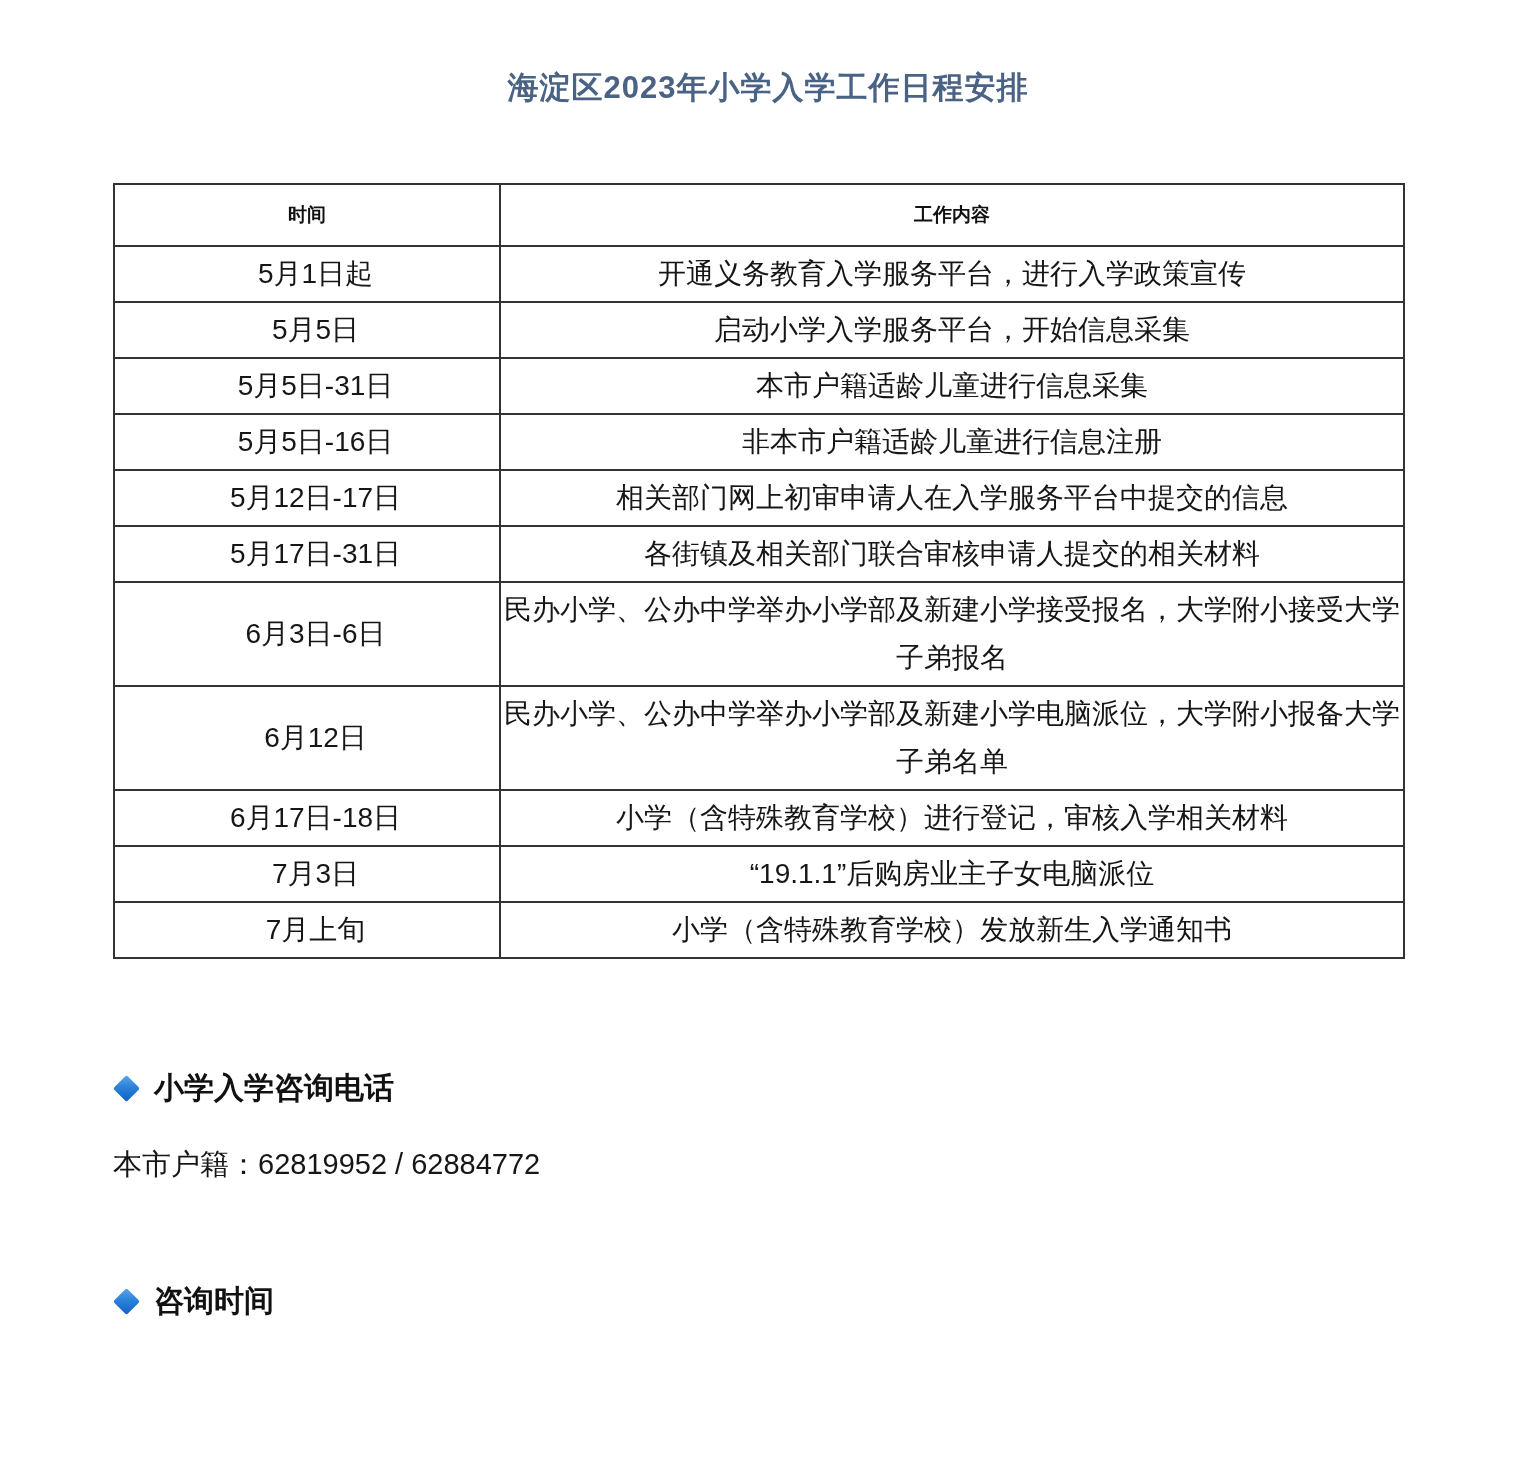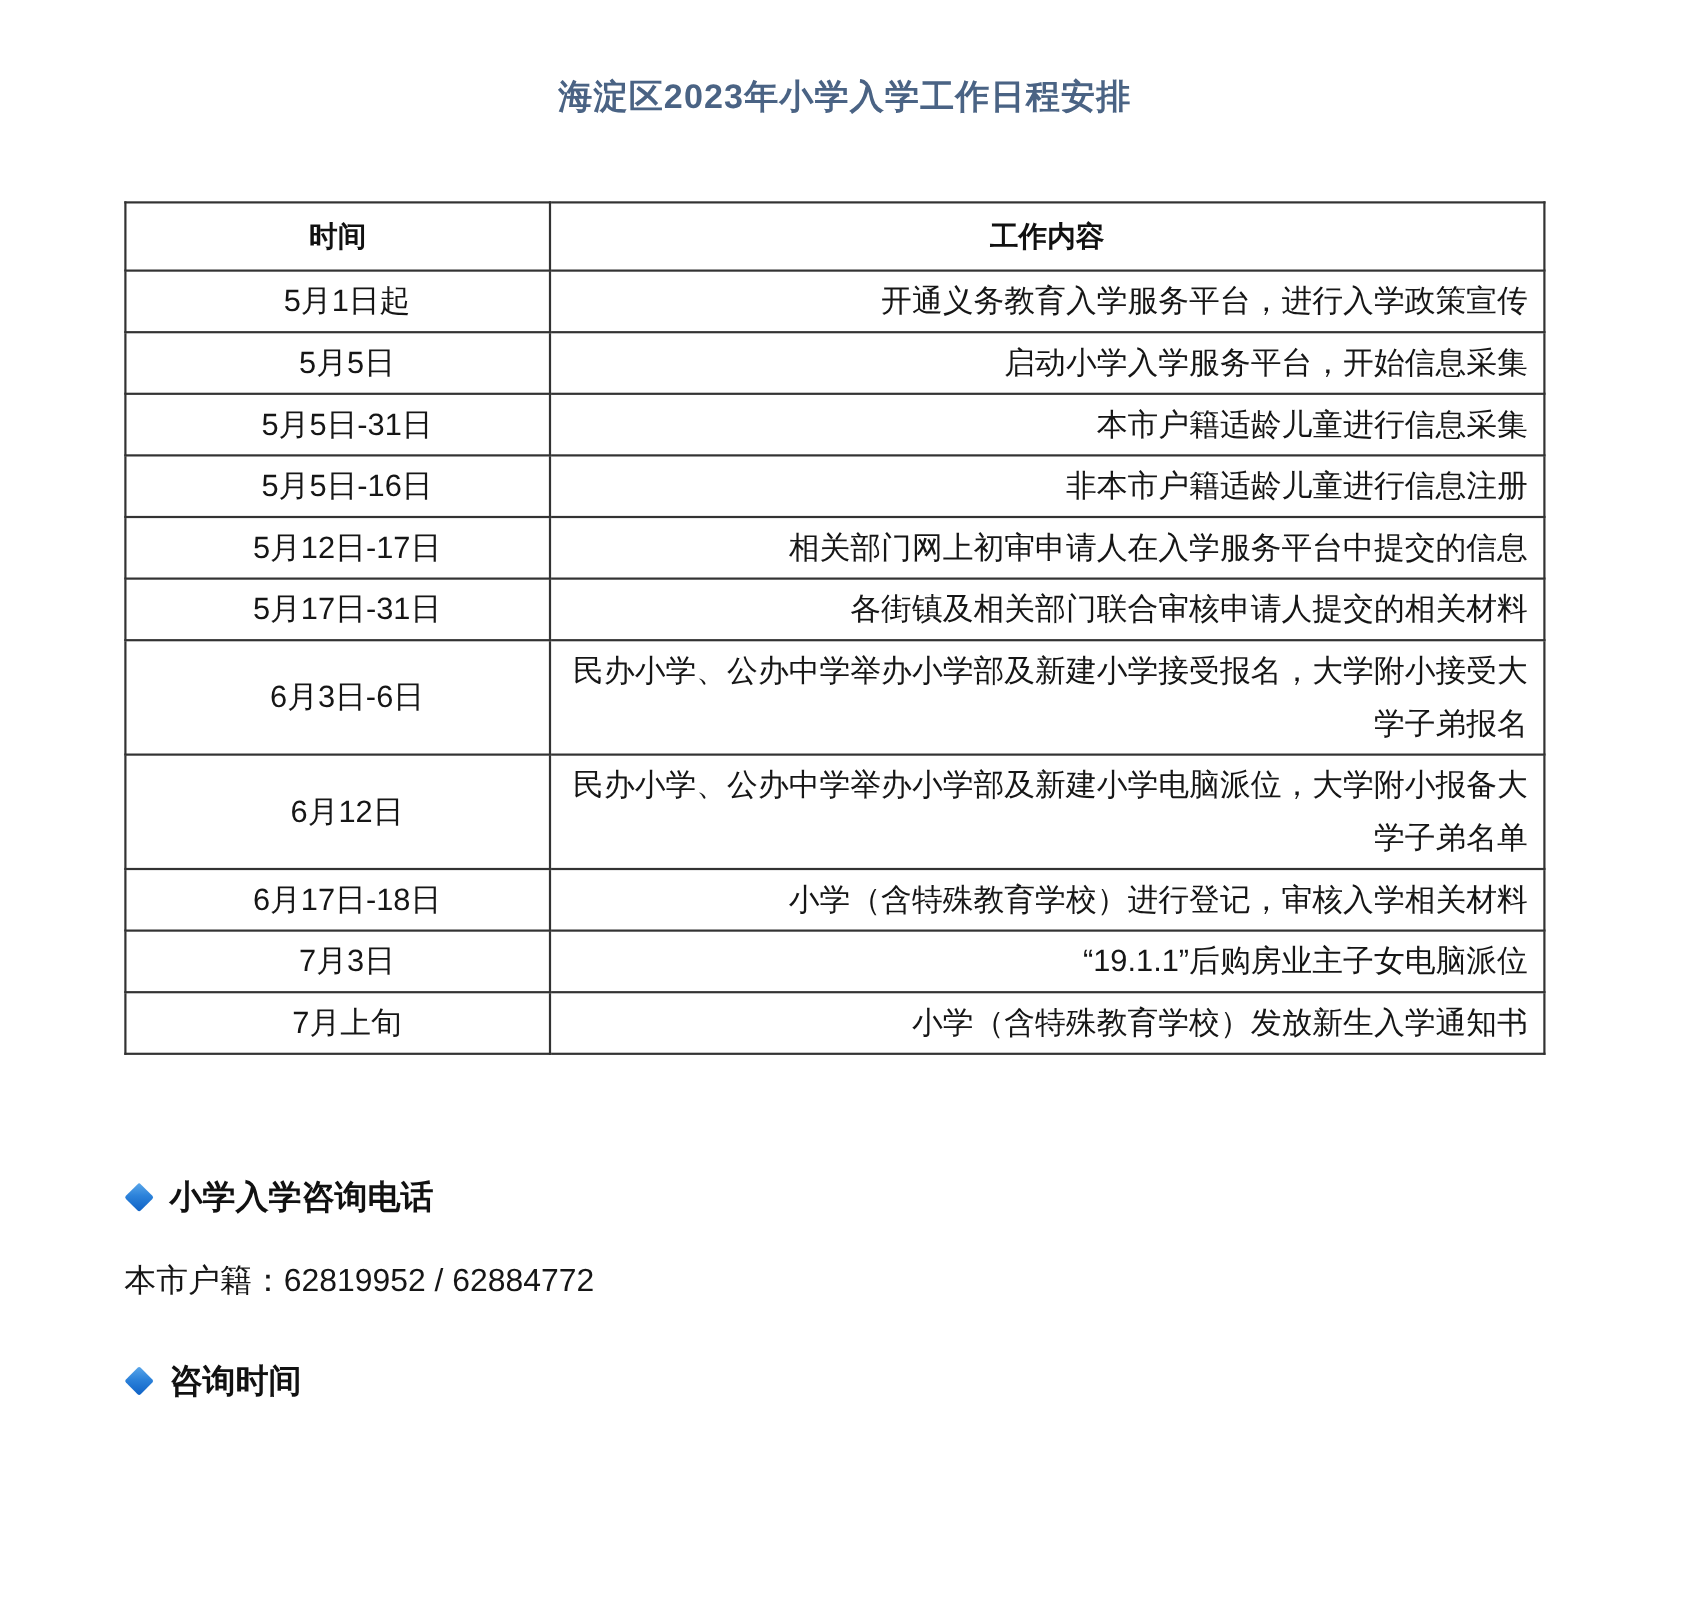--- a/index.html
+++ b/index.html
@@ -23,50 +23,50 @@
 
   table.schedule {
     margin-top: 74px;
     width: 1290px;
     border-collapse: collapse;
     table-layout: fixed;
   }
   .schedule th, .schedule td { border: 2px solid #333333; background: #ffffff; }
   .schedule thead tr { height: 62px; }
   .schedule th {
-    font-size: 26px;
+    font-size: 19px;
     font-weight: bold;
     text-align: center;
     color: #111111;
   }
   .schedule tbody tr { height: 54px; }
   .schedule td { font-size: 28px; line-height: 48px; color: #161616; }
   .time-cell { text-align: center; padding-left: 17px; }
-  .content-cell { text-align: right; padding: 3px 14px; }
+  .content-cell { text-align: center; padding: 3px 0; }
   col.time-col { width: 386px; }
   col.content-col { width: 904px; }
 
   .section-heading {
     display: flex;
     align-items: center;
     font-size: 30px;
     font-weight: bold;
     color: #111111;
   }
   .section-heading .diamond {
     width: 19px;
     height: 19px;
     margin: 0 18px 0 4px;
     background: linear-gradient(135deg, #5aa7ea 0%, #2c82da 45%, #0e61c5 100%);
     transform: rotate(45deg);
     border-radius: 2px;
     flex: 0 0 auto;
   }
   .phone-section .section-heading { margin-top: 109px; }
-  .hours-section .section-heading { margin-top: 50px; }
+  .hours-section .section-heading { margin-top: 96px; }
   .info-line { font-size: 29px; color: #161616; margin-top: 36px; }
   .info-line + .info-line { margin-top: 34px; }
 </style>
 </head>
 <body>
 
 <div class="page">
 
   <div class="doc-title">海淀区2023年小学入学工作日程安排</div>
 

